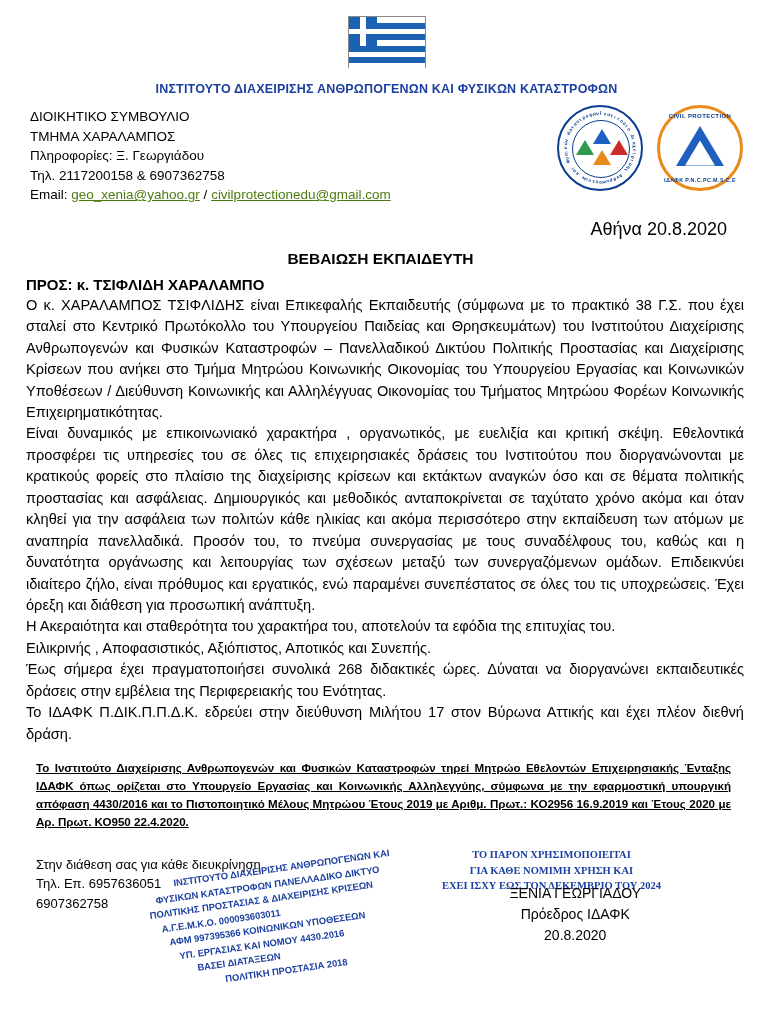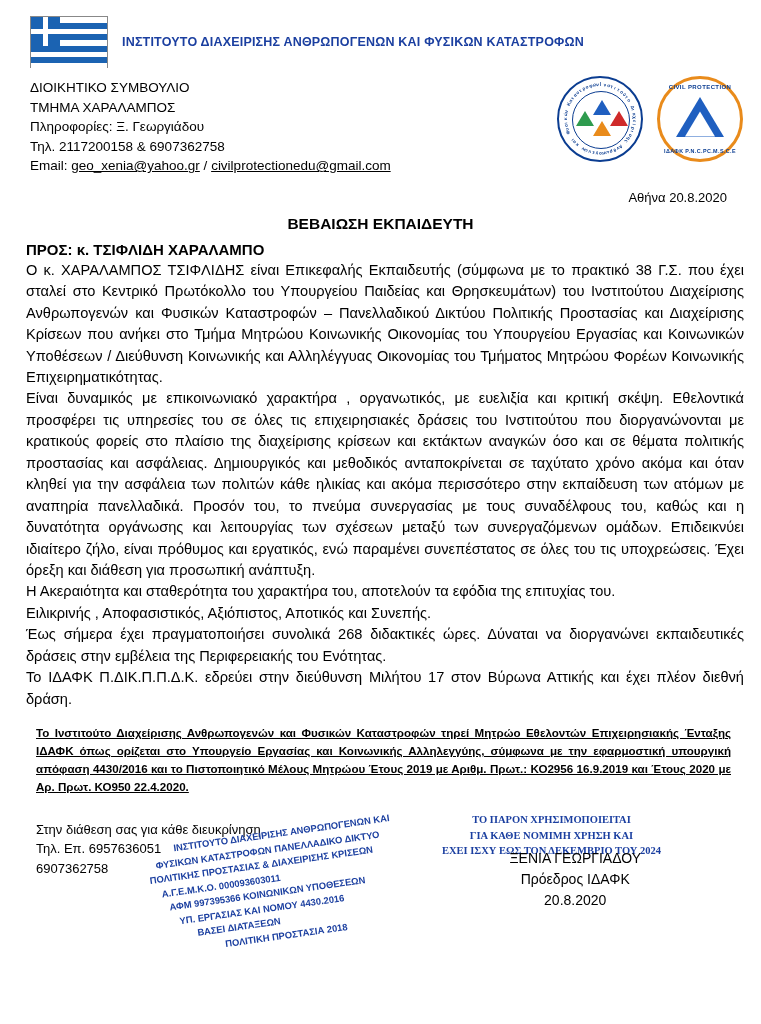--- a/index.html
+++ b/index.html
@@ -22,20 +22,21 @@
     padding: 0;
     box-sizing: border-box;
   }
 
   
   .header-bar {
     display: flex;
     align-items: center;
     padding: 16px 18px 0 30px;
     gap: 14px;
+    flex-direction: column;
   }
   .flag {
     width: 78px;
     height: 52px;
     position: relative;
     border: 1px solid #888;
     box-sizing: border-box;
     background: #1b63b2;
     flex: 0 0 auto;
   }
@@ -80,21 +81,21 @@
   }
   .contact {
     flex: 1 1 auto;
     font-size: 13.5px;
     line-height: 1.45;
     color: #000;
     padding-top: 4px;
   }
   .contact .line { white-space: nowrap; }
   .email-line a {
-    color: #000000;
+    color: #4d7c0f;
     text-decoration: underline;
   }
   .sep { color: #000; text-decoration: none; }
 
   .logos {
     flex: 0 0 auto;
     display: flex;
     gap: 14px;
     align-items: flex-start;
     padding-right: 8px;
@@ -179,21 +180,21 @@
     border-left: 15px solid transparent;
     border-right: 15px solid transparent;
     border-bottom: 25px solid #ffffff;
     margin-top: 5px;
   }
 
   
   .date-line {
     text-align: right;
     padding: 14px 34px 0 0;
-    font-size: 13px;
+    font-size: 18px;
   }
   .doc-title {
     text-align: center;
     font-size: 15.5px;
     font-weight: bold;
     margin-top: 10px;
   }
   .addressee {
     padding: 8px 30px 0 26px;
     font-size: 15px;

